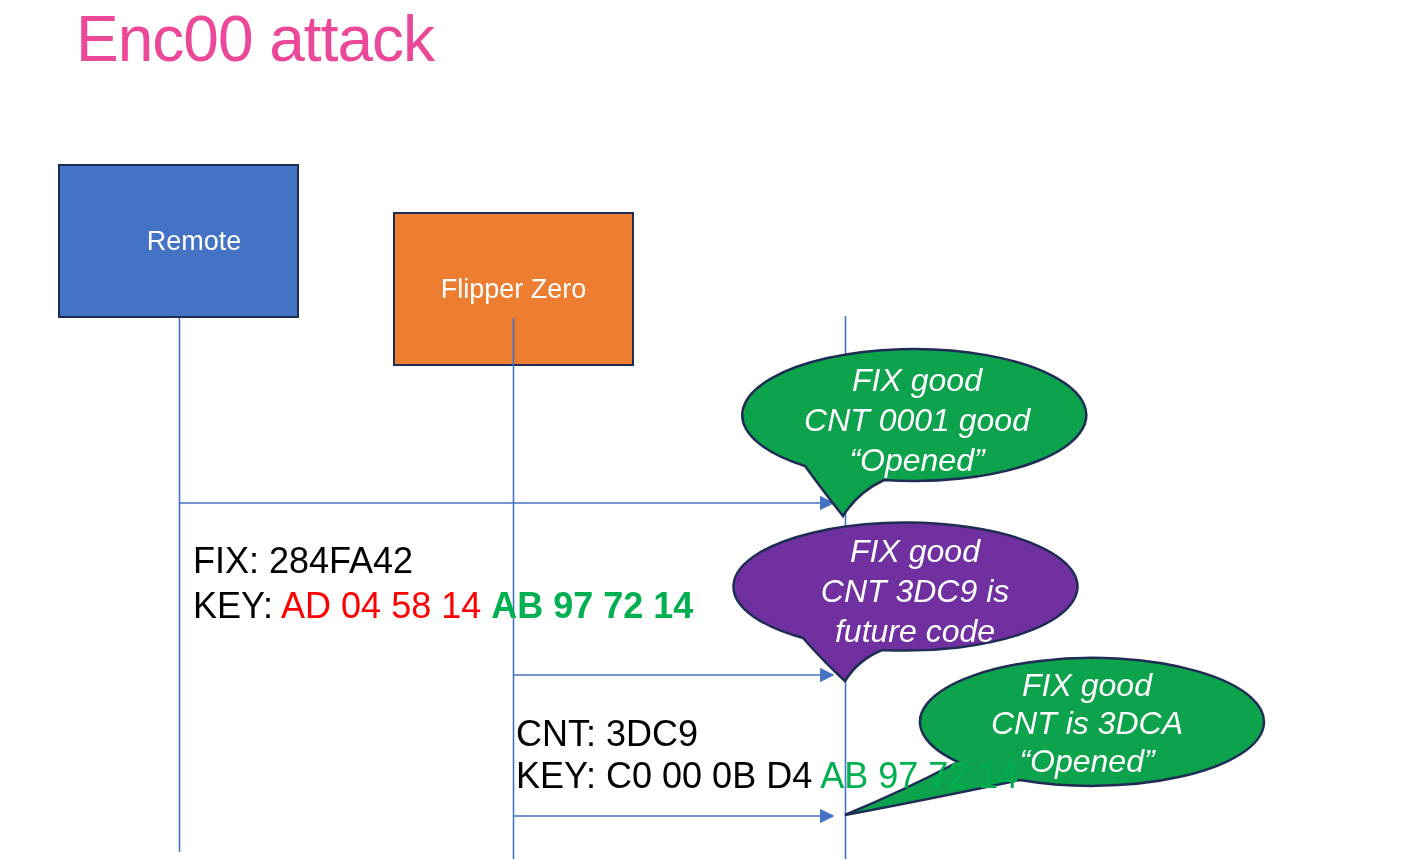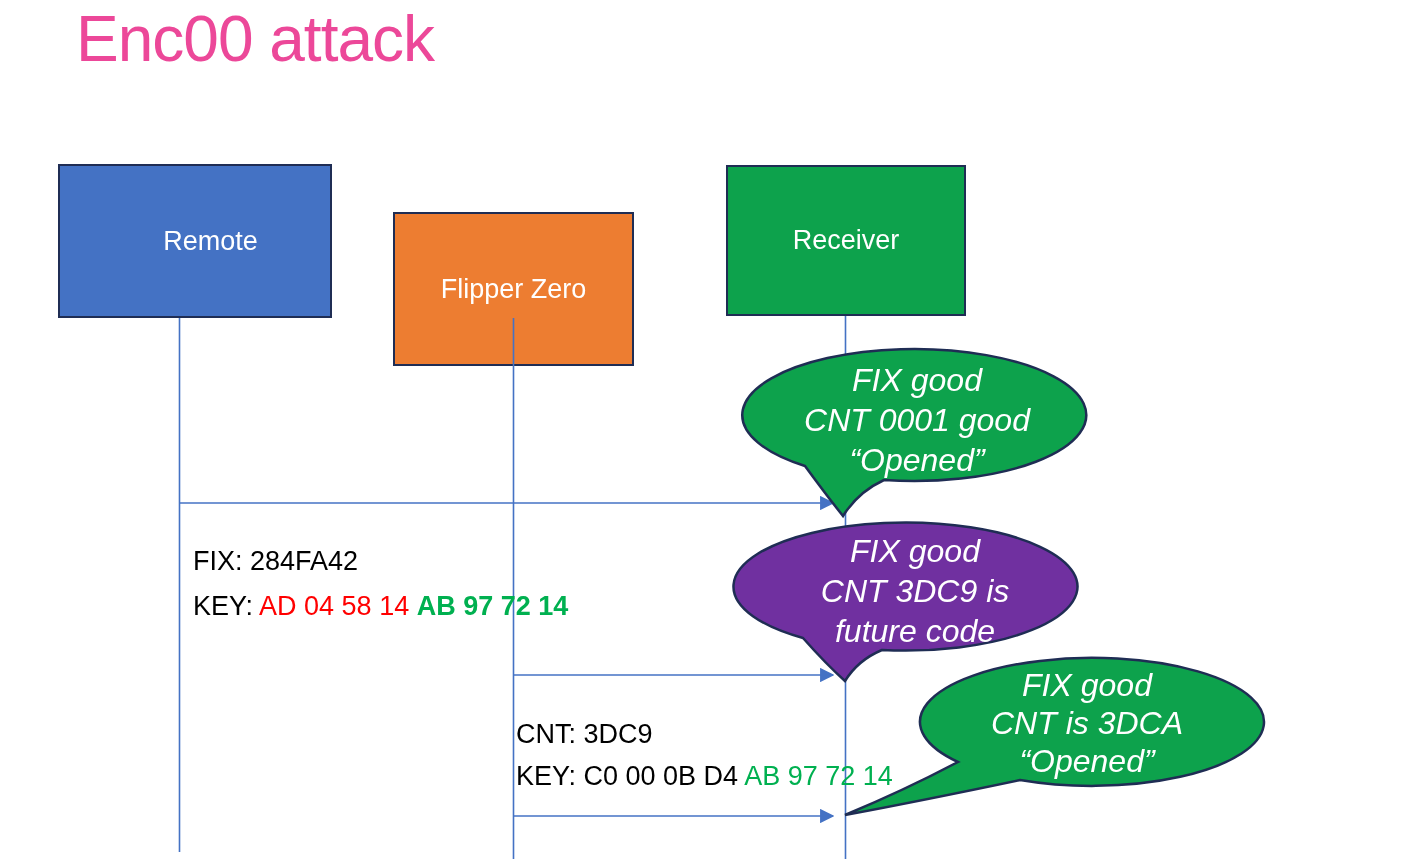--- a/index.html
+++ b/index.html
@@ -18,45 +18,42 @@
   }
   .actor-blue{background:var(--actor-blue);}
   .actor-orange{background:var(--actor-orange);}
   .actor-green{background:var(--shape-green);}
   #diagram-svg{position:absolute;left:0;top:0;}
   .lifeline{stroke:var(--line-blue);stroke-width:1.6;fill:none;}
   .msg-line{stroke:var(--line-blue);stroke-width:1.6;fill:none;marker-end:url(#arrowhead);}
   #arrowhead path{fill:var(--line-blue);}
   .bubble-green{fill:var(--shape-green);stroke:var(--outline-dark);stroke-width:2.5;}
   .bubble-purple{fill:var(--callout-purple);stroke:var(--outline-dark);stroke-width:2.5;}
-  .msg-text{position:absolute;font-size:27px;line-height:38px;color:#000;white-space:pre;}
+  .msg-text{position:absolute;font-size:36px;line-height:38px;color:#000;white-space:pre;}
   .seg-black{color:var(--text-black);}
   .seg-red{color:var(--text-red);}
   .seg-green{color:var(--text-green);}
   .seg-green-bold{color:var(--text-green);font-weight:bold;}
   .callout-text{
     position:absolute;color:#fff;font-size:32px;line-height:40px;
     text-align:center;white-space:nowrap;font-style:italic;
   }
 </style>
 </head>
 <body>
 
 <div id="stage">
 
   <div class="title">Enc00 attack</div>
 
-  <div class="actor actor-blue" style="left:58px;top:164px;width:274px;height:154px;padding-left:31px;">
+  <div class="actor actor-blue" style="left:58px;top:164px;width:241px;height:154px;padding-left:31px;">
     <span>Remote</span>
   </div>
   <div class="actor actor-orange" style="left:393px;top:164px;width:241px;height:154px;margin-top:48px;">
     <span>Flipper Zero</span>
-  </div>
-  <div class="actor actor-green" style="left:726px;top:165px;width:240px;height:151px;">
-    <span>Receiver</span>
   </div>
 
   <svg id="diagram-svg" width="1408" height="859" viewBox="0 0 1408 859">
     <defs>
       <marker id="arrowhead" viewBox="0 0 10 10" refX="9" refY="5" markerWidth="9" markerHeight="9" orient="auto">
         <path d="M 0 0 L 10 5 L 0 10 z"></path>
       </marker>
     </defs>
 
     <line class="lifeline" x1="179.5" y1="318" x2="179.5" y2="852"></line>

